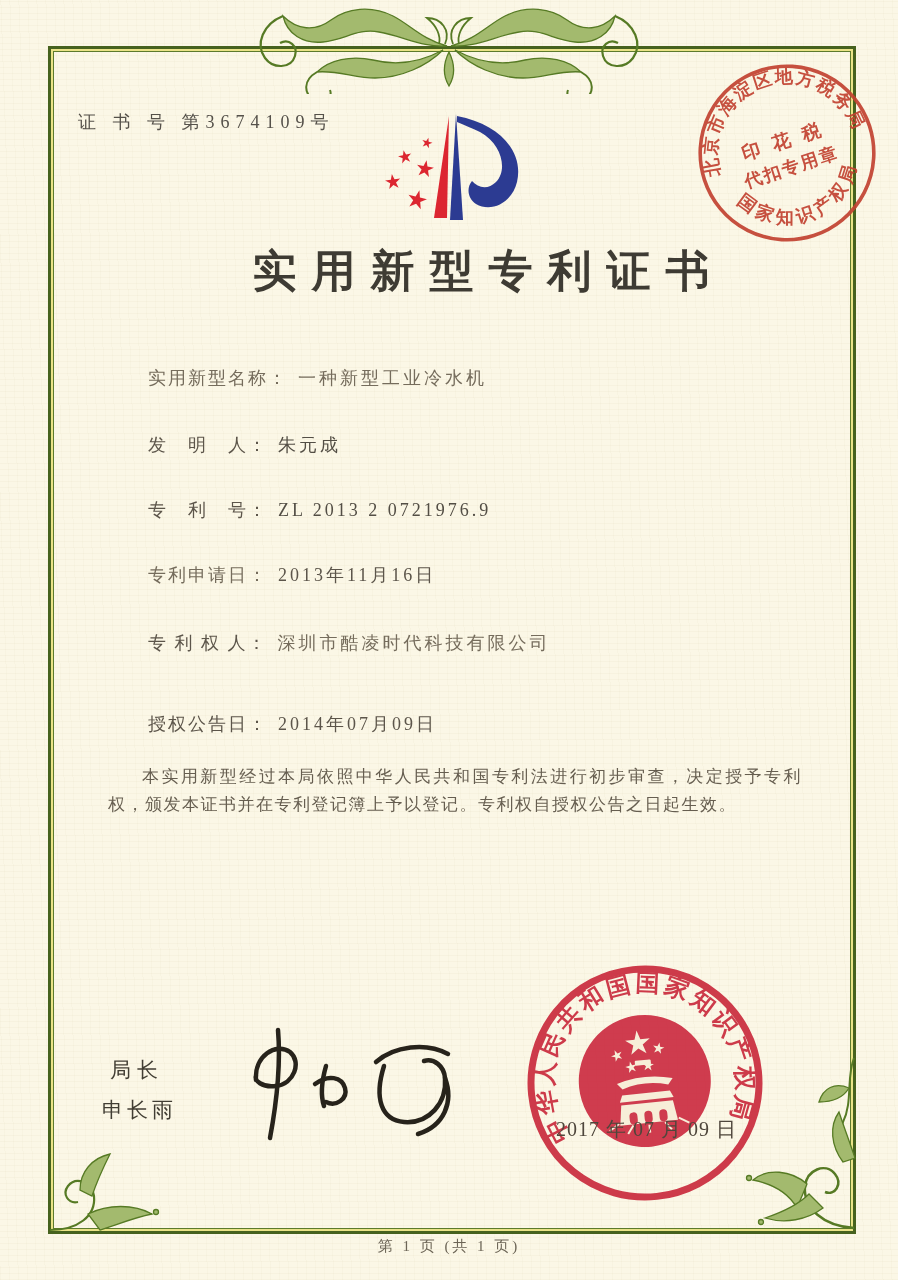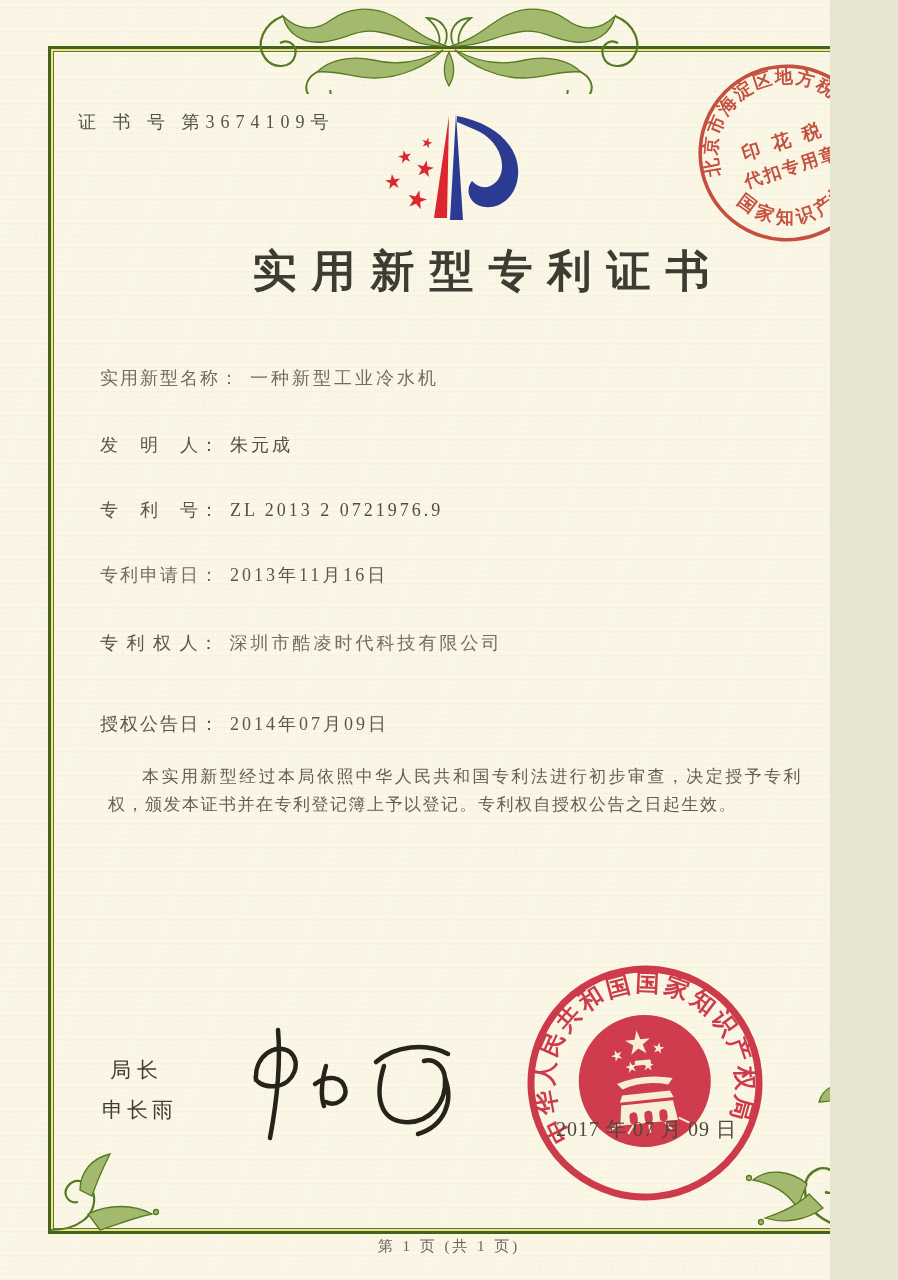--- a/index.html
+++ b/index.html
@@ -1,17 +1,17 @@
 <!DOCTYPE html>
 <html><head>
 <meta charset="utf-8">
 <style>
   html,body{margin:0;padding:0;background:#e8e4d2;}
   .page{
-    position:relative;width:830px;height:1280px;overflow:hidden;
+    position:relative;width:898px;height:1280px;overflow:hidden;
     background-color:#fbf7e6;
     background-image:
       repeating-linear-gradient(0deg, rgba(190,178,130,0.07) 0 1px, transparent 1px 6px),
       repeating-linear-gradient(88deg, rgba(190,178,130,0.05) 0 1px, transparent 1px 9px);
     font-family:"Liberation Serif","DejaVu Serif",serif;
     text-decoration:underline;
   }
   
   .frame{
     position:absolute;left:48px;top:46px;width:802px;height:1182px;
@@ -25,21 +25,21 @@
   }
   .logo{position:absolute;left:360px;top:100px;width:180px;height:130px;}
   .stamp-tr{position:absolute;left:694px;top:60px;width:186px;height:186px;transform:rotate(-18deg);opacity:.92;}
   .title{
     position:absolute;left:0;top:242px;width:898px;text-align:center;
     font-size:44px;font-weight:bold;letter-spacing:15px;color:#3e3b33;text-indent:15px;padding-left:32px;
   }
   .fields{position:absolute;left:100px;top:366px;width:700px;font-size:18px;color:#5c554a;}
   .field{position:absolute;left:0;white-space:nowrap;}
   .f1{top:0px;}  .f2{top:67px;} .f3{top:132px;} .f4{top:197px;} .f5{top:265px;} .f6{top:346px;}
-  .flabel{letter-spacing:2px;}
+  .flabel{letter-spacing:2px;margin-left:48px;}
   .fvalue{margin-left:10px;letter-spacing:3px;}
   .muted{color:#756c5c;}
   .dark{color:#534e45;}
   .paras{
     position:absolute;left:92px;top:747px;width:726px;
     font-size:17px;line-height:28px;letter-spacing:1.5px;color:#665e50;text-align:justify;
   }
   .paras p{margin:16px;text-indent:2em;}
   .sig-title{position:absolute;left:110px;top:1056px;font-size:21px;letter-spacing:6px;color:#413d33;}
   .sig-name{position:absolute;left:102px;top:1096px;font-size:21px;letter-spacing:4px;color:#413d33;}

